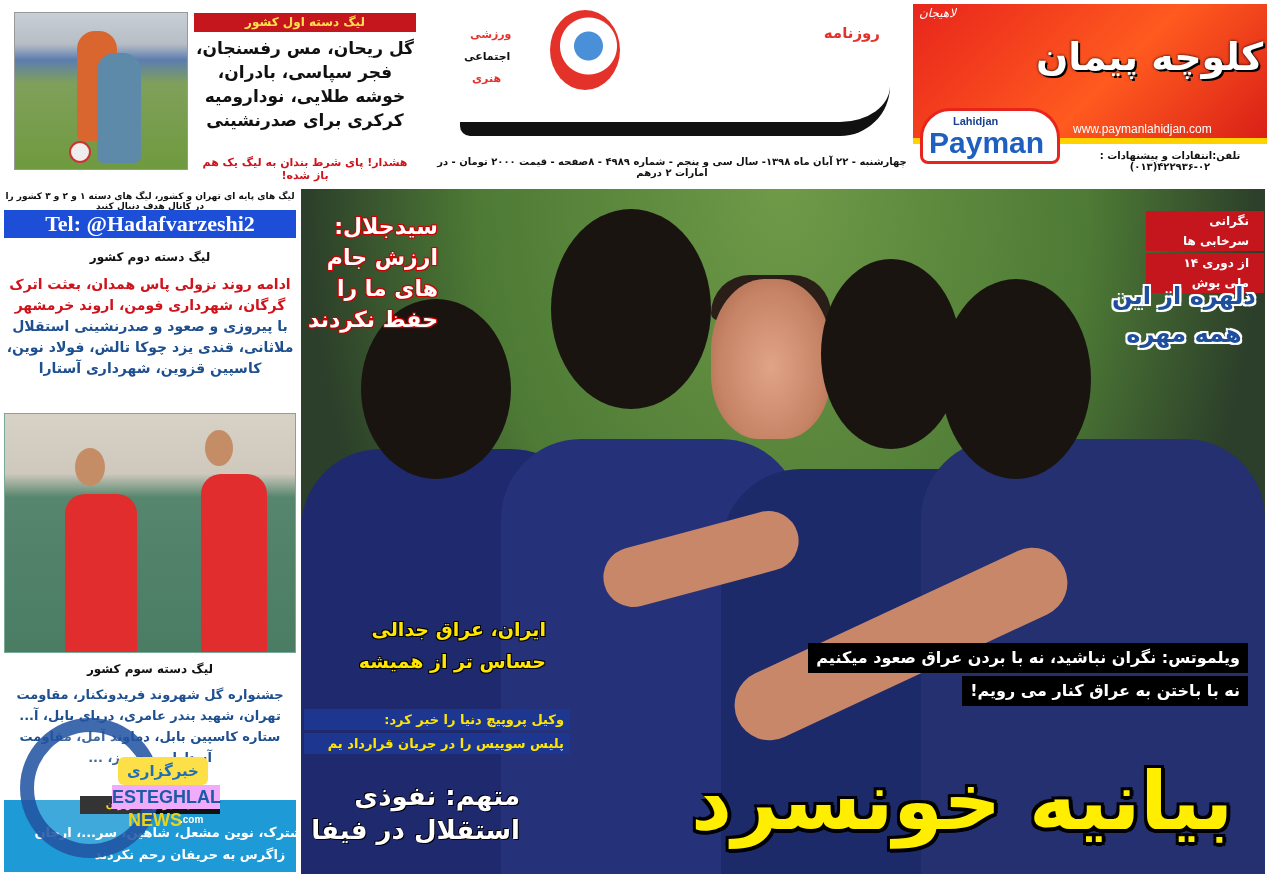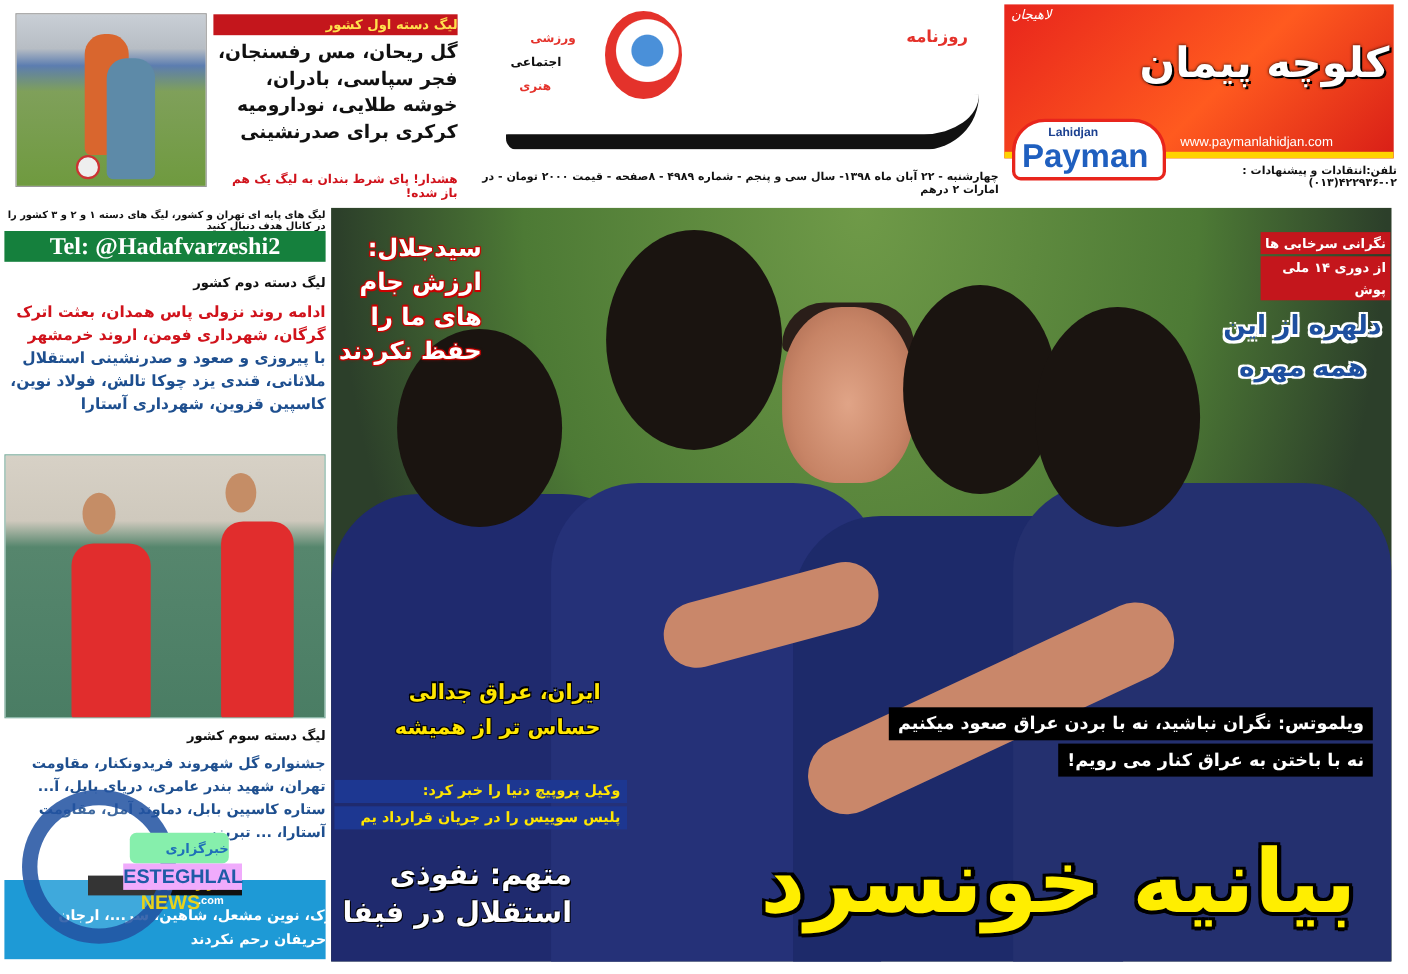--- a/index.html
+++ b/index.html
@@ -3,21 +3,21 @@
 <meta charset="utf-8">
 <style>
   * { box-sizing: border-box; margin: 0; padding: 0; }
   body {
     width: 1280px; height: 885px; overflow: hidden;
     background: #ffffff;
     font-family: "DejaVu Sans", sans-serif;
     position: relative;
   }
   .abs { position: absolute; }
-  .rtl { direction: rtl; }
+  .rtl { direction: rtl; text-align: center; }
 
   
   #tl-photo {
     left: 14px; top: 12px; width: 174px; height: 158px;
     background: linear-gradient(180deg, #c9cfd6 0%, #b7bdc4 20%, #5c7db0 30%, #7fa05a 45%, #6f9a3f 100%);
     border: 1px solid #999;
     overflow: hidden;
   }
   #tl-photo .p1 { position:absolute; left:62px; top:18px; width:40px; height:110px; background:#d9662e; border-radius:18px 18px 6px 6px; }
   #tl-photo .p2 { position:absolute; left:82px; top:40px; width:44px; height:110px; background:#5d8aa8; border-radius:18px 18px 6px 6px; }
@@ -45,21 +45,21 @@
   }
   #masthead .swoosh {
     position:absolute; left: 20px; top: 80px; width: 430px; height: 50px;
     border-bottom: 14px solid #111; border-radius: 0 0 200px 40px;
   }
   #masthead .ball {
     position:absolute; left: 110px; top: 4px; width: 70px; height: 80px; border-radius: 50%;
     background: radial-gradient(circle at 55% 45%, #4a90d9 0 14px, #fff 15px 28px, #e4322b 29px);
   }
   #masthead .tag { position:absolute; font-weight:bold; font-size: 11px; }
-  #masthead .tag.t1 { left: 30px; top: 22px; color: #e4322b; margin-left: 12px; }
+  #masthead .tag.t1 { left: 30px; top: 22px; color: #e4322b; }
   #masthead .tag.t2 { left: 24px; top: 44px; color: #111; text-align: center; }
   #masthead .tag.t3 { left: 32px; top: 66px; color: #e4322b; }
   #masthead .newspaper-label { position:absolute; right: 30px; top: 18px; font-size: 15px; font-weight: bold; color: #e4322b; }
   #dateline {
     left: 436px; top: 156px; width: 472px; font-size: 10px; color: #111; font-weight: bold;
   }
 
   
   #ad {
     left: 913px; top: 4px; width: 354px; height: 140px;
@@ -78,21 +78,21 @@
     left: 920px; top: 108px; width: 140px; height: 56px;
     background: #fff; border: 3px solid #e8251c; border-radius: 30px 30px 8px 8px;
   }
   #ad-logo .small { position:absolute; left: 30px; top: 4px; font-size: 11px; color:#1a3f8f; font-weight:bold; font-family:"Liberation Sans", sans-serif; }
   #ad-logo .big { position:absolute; left: 6px; top: 14px; font-size: 30px; color:#1f5fbf; font-weight:bold; font-family:"Liberation Sans", sans-serif; line-height: 36px; }
   #ad-contact { left: 1070px; top: 150px; width: 200px; font-size: 10px; font-weight: bold; color: #111; }
 
   
   #lc-channel-note { left: 4px; top: 191px; width: 292px; font-size: 9px; font-weight: bold; color: #111; }
   #lc-tel {
-    left: 4px; top: 210px; width: 292px; height: 28px; background: #15803d;
+    left: 4px; top: 210px; width: 292px; height: 28px; background: #1d4ed8;
     color: #fff; font-family: "Liberation Serif", serif; font-size: 22px; font-weight: bold; line-height: 28px; text-align: center;
   }
   #lc-league2-title { left: 4px; top: 250px; width: 292px; font-size: 12px; font-weight: bold; color: #111; }
   #lc-league2-red { left: 4px; top: 274px; width: 292px; font-size: 14px; line-height: 21px; font-weight: bold; color: #d0121b; }
   #lc-league2-blue { left: 4px; top: 316px; width: 292px; font-size: 14px; line-height: 21px; font-weight: bold; color: #1e4f8f; }
 
   #lc-photo {
     left: 4px; top: 413px; width: 292px; height: 240px;
     background: linear-gradient(180deg, #d7d1c6 0%, #cfc9bd 25%, #56866d 35%, #4a7d64 100%);
     border: 1px solid #7a9; overflow: hidden;
@@ -110,21 +110,21 @@
     left: 4px; top: 800px; width: 292px; height: 72px; background: #1e9ad6;
   }
   #lc-box-kicker { left: 80px; top: 796px; width: 140px; height: 18px; background: #111; color: #ffd200; font-size: 10px; font-weight: bold; line-height: 18px; }
   #lc-box-body { left: 16px; top: 822px; width: 348px; font-size: 13px; line-height: 22px; font-weight: bold; color: #fff; }
 
   
   #wm-circle {
     left: 20px; top: 718px; width: 140px; height: 140px; border-radius: 50%;
     border: 14px solid rgba(30,80,160,0.85); background: rgba(255,255,255,0.15);
   }
-  #wm-fa { left: 118px; top: 757px; width: 90px; height: 28px; background: #86efac; color: #1e6fb8; font-size: 12px; font-weight: bold; line-height: 28px; border-radius: 6px; }
+  #wm-fa { left: 118px; top: 757px; width: 90px; height: 28px; background: #fde047; color: #1e6fb8; font-size: 15px; font-weight: bold; line-height: 28px; border-radius: 6px; }
   #wm-esteghlal { left: 112px; top: 785px; width: 108px; height: 24px; background: #f0abfc; color: #1e5aa6; font-weight: bold; font-size: 18px; line-height: 24px; text-align: center; font-family:"Liberation Sans", sans-serif; }
   #wm-news { left: 128px; top: 810px; font-size: 18px; font-weight: bold; color: #e8d21a; font-family:"Liberation Sans", sans-serif; }
   #wm-com { left: 180px; top: 814px; font-size: 10px; font-weight: bold; color: #fff; font-family:"Liberation Sans", sans-serif; }
 
   
   #main-photo {
     left: 301px; top: 189px; width: 964px; height: 685px; overflow: hidden;
     background: radial-gradient(ellipse at 50% 0%, #6f9a48 0%, #4d7a35 45%, #2c3f2a 70%);
   }
   #main-photo .coach-head {
@@ -147,21 +147,21 @@
   #main-photo .arm.a2 { left: 420px; top: 420px; width: 360px; height: 70px; transform: rotate(-25deg); }
 
   .hl { position: absolute; direction: rtl; font-weight: bold; margin-top: 15px; }
   #hl-seyed {
     left: 306px; top: 196px; width: 132px; font-size: 22px; line-height: 31px; color: #fff; text-align: right;
     text-shadow: 0 0 3px #c00, 1px 1px 0 #c00, -1px -1px 0 #c00, 1px -1px 0 #c00, -1px 1px 0 #c00;
   }
   #hl-worry-kicker {
     left: 1146px; top: 196px; width: 118px; font-size: 12px; line-height: 20px; color:#fff; text-align: right;
   }
-  #hl-worry-kicker span { display:inline-block; background:#c4161c; padding: 0 4px; margin-bottom: 2px; }
+  #hl-worry-kicker span { display:inline-block; background:#c4161c; padding: 0 15px; margin-bottom: 2px; }
   #hl-worry {
     left: 1105px; top: 262px; width: 158px; font-size: 24px; line-height: 38px; color: #1e4f9f; text-align: center;
     text-shadow: 0 0 3px #fff, 2px 2px 0 #fff, -2px -2px 0 #fff, 2px -2px 0 #fff, -2px 2px 0 #fff;
   }
   #hl-iran {
     left: 306px; top: 598px; width: 240px; font-size: 19px; line-height: 32px; color: #ffe600; text-align: right;
     text-shadow: 1px 1px 0 #000, -1px -1px 0 #000, 1px -1px 0 #000, -1px 1px 0 #000;
   }
   #hl-lawyer { left: 304px; top: 694px; width: 266px; text-align: right; }
   #hl-lawyer div {

